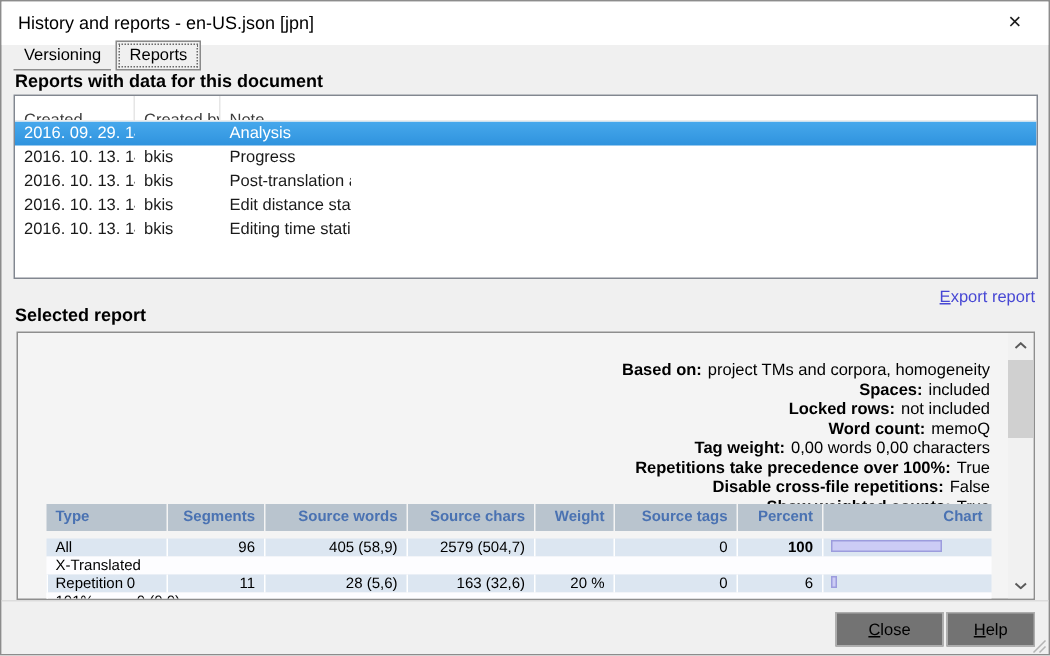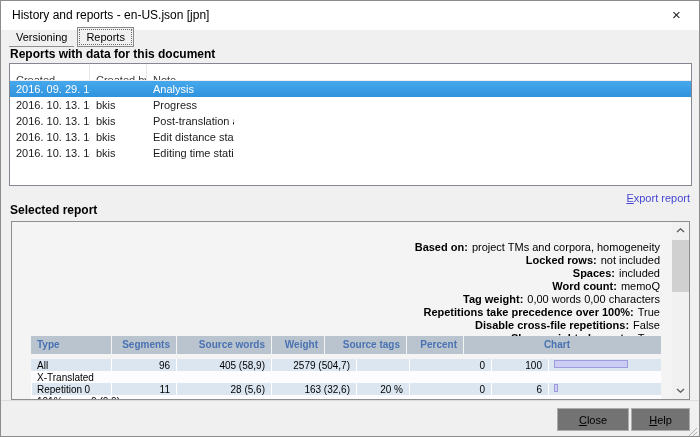--- a/index.html
+++ b/index.html
@@ -137,49 +137,50 @@
       </div>
   </div>
 
   <a class="export-link"><u>E</u>xport report</a>
 
   <div class="h1 pos2">Selected report</div>
 
   <div class="panel">
     <div class="settings">
         <div class="setting-line"><b>Based on:</b><span>project TMs and corpora, homogeneity</span></div>
+        <div class="setting-line"><b>Spaces:</b><span>included</span></div>
         <div class="setting-line"><b>Locked rows:</b><span>not included</span></div>
-        <div class="setting-line"><b>Spaces:</b><span>included</span></div>
         <div class="setting-line"><b>Word count:</b><span>memoQ</span></div>
         <div class="setting-line"><b>Tag weight:</b><span>0,00 words 0,00 characters</span></div>
         <div class="setting-line"><b>Repetitions take precedence over 100%:</b><span>True</span></div>
         <div class="setting-line"><b>Disable cross-file repetitions:</b><span>False</span></div>
         <div class="setting-line"><b>Show weighted counts:</b><span>True</span></div>
       </div>
 
     <div class="rtable">
       <div class="rt-header">
           <div class="rth-cell a-l" style="width: 80px;">Type</div>
           <div class="rth-cell a-r" style="width: 65px;">Segments</div>
           <div class="rth-cell a-r" style="width: 95px;">Source words</div>
+          <div class="rth-cell a-r" style="width: 85px;">Source chars</div>
           <div class="rth-cell a-r" style="width: 53px;">Weight</div>
           <div class="rth-cell a-r" style="width: 82px;">Source tags</div>
           <div class="rth-cell a-r" style="width: 57px;">Percent</div>
           <div class="rth-cell a-r" style="width: 113px;">Chart</div>
         </div>
       <div class="rt-gap"></div>
       <div class="rt-body">
           <div class="rt-row odd">
             <div class="rtc a-l" style="width: 80px;">All</div>
             <div class="rtc a-r" style="width: 65px;">96</div>
             <div class="rtc a-r" style="width: 95px;">405 (58,9)</div>
             <div class="rtc a-r" style="width: 85px;">2579 (504,7)</div>
             <div class="rtc a-r" style="width: 53px;"></div>
             <div class="rtc a-r" style="width: 82px;">0</div>
-            <div class="rtc a-r" style="width: 57px;">100</div>
+            <div class="rtc a-r" style="width: 57px; font-weight: bold;">100</div>
             <div class="rtc chart-cell" style="width: 113px;">
               <div class="bar" style="width: 74px;"></div>
             </div>
           </div>
           <div class="rt-row even">
             <div class="rtc a-l" style="width: 80px;">X-Translated</div>
             <div class="rtc a-r" style="width: 65px;">0</div>
             <div class="rtc a-r" style="width: 95px;">0 (0,0)</div>
             <div class="rtc a-r" style="width: 85px;">0 (0,0)</div>
             <div class="rtc a-r" style="width: 53px;">0 %</div>

